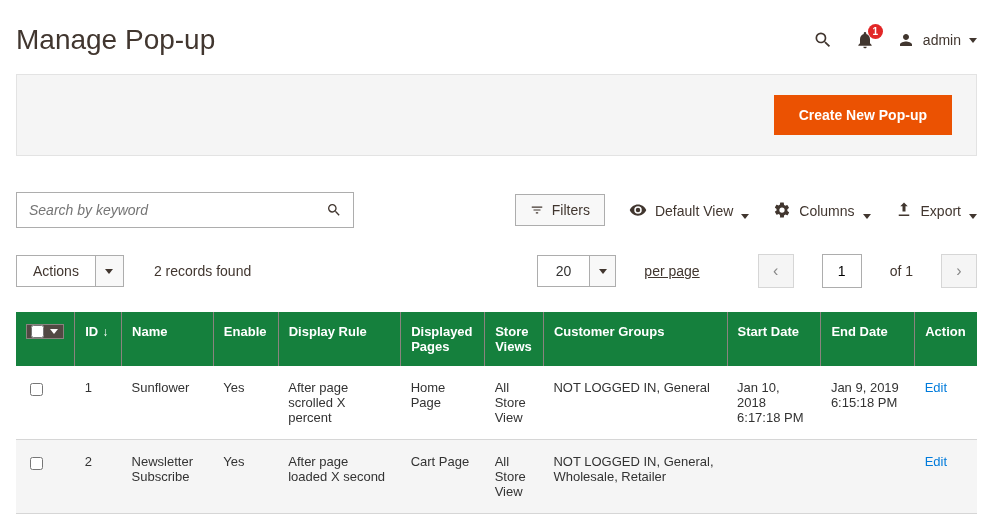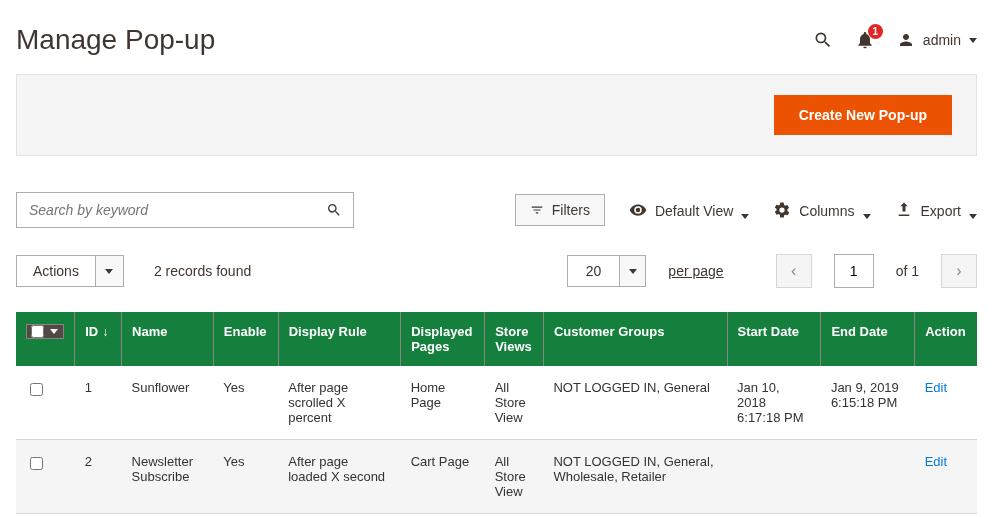--- a/index.html
+++ b/index.html
@@ -142,21 +142,21 @@
     border-left: 1px solid #adadad;
     width: 28px;
     background: #f8f8f8;
     display: flex; align-items: center; justify-content: center;
     cursor: pointer;
   }
   .records-found { margin-left: 30px; font-size: 14px; color: #41362f; }
 
   .pagination {
     margin-left: auto;
-    display: flex; align-items: center; gap: 22px;
+    display: flex; align-items: center; gap: 28px;
   }
   .perpage-wrap { display: flex; border: 1px solid #adadad; }
   .perpage-val { padding: 7px 18px; font-size: 14px; }
   .perpage-trig { border-left: 1px solid #adadad; width: 26px; background: #f8f8f8; display: flex; align-items: center; justify-content: center; cursor: pointer; }
   .perpage-label { font-size: 14px; color: #41362f; margin-right: 30px; text-decoration: underline; }
   .page-nav-btn {
     width: 36px; height: 34px;
     border: 1px solid #d6d6d6;
     background: #f5f5f5;
     display: flex; align-items: center; justify-content: center;

